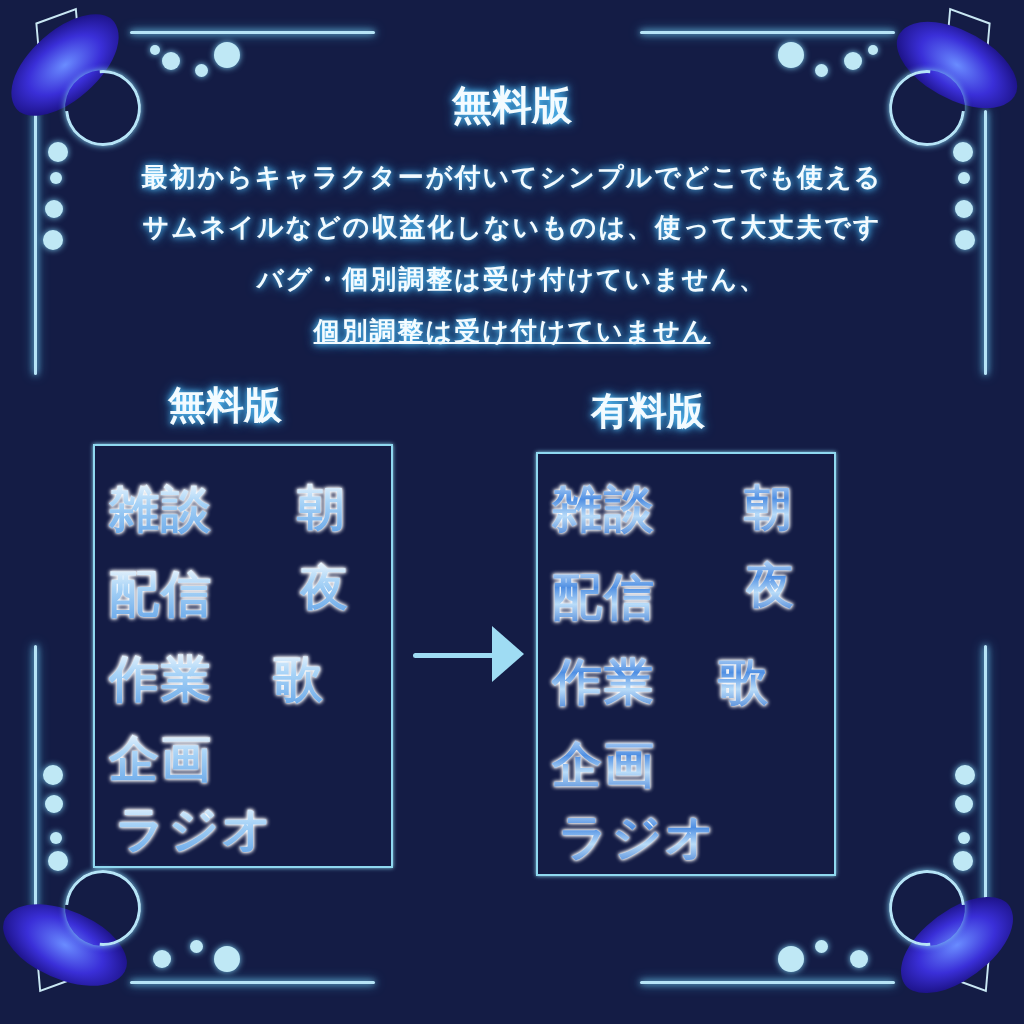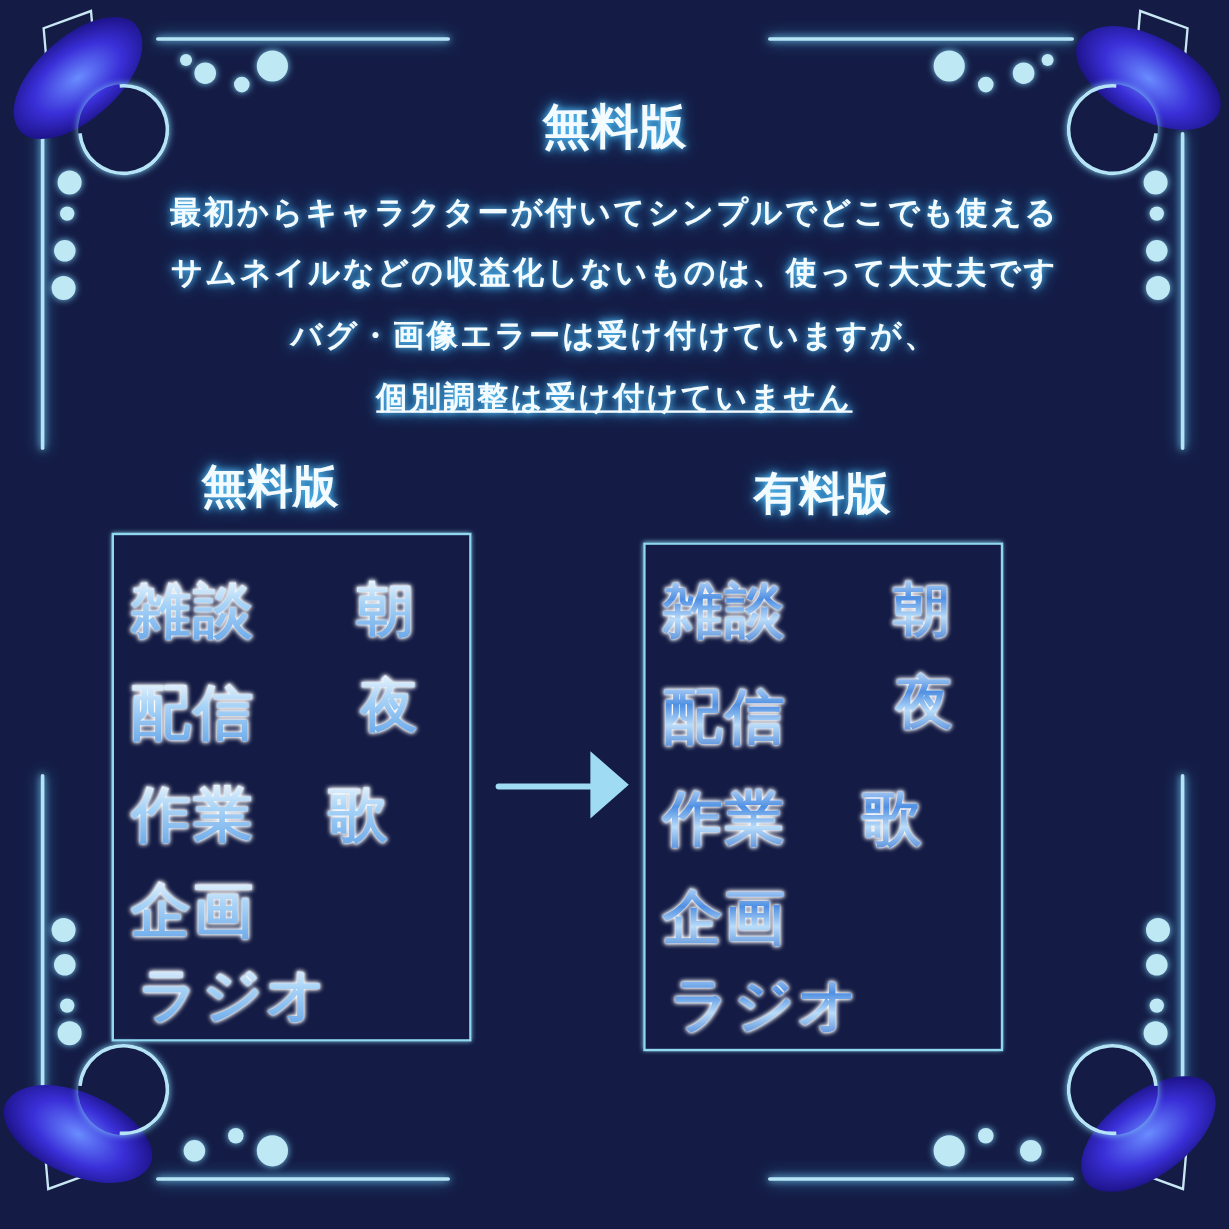--- a/index.html
+++ b/index.html
@@ -74,39 +74,39 @@
 <div class="dot" style="left:955px;top:795px;width:18px;height:18px;"></div>
 <div class="dot" style="left:958px;top:832px;width:12px;height:12px;"></div>
 <div class="dot" style="left:953px;top:851px;width:20px;height:20px;"></div>
 <div class="dot" style="left:778px;top:946px;width:26px;height:26px;"></div>
 <div class="dot" style="left:815px;top:940px;width:13px;height:13px;"></div>
 <div class="dot" style="left:850px;top:950px;width:18px;height:18px;"></div>
 
 <div class="txt title">無料版</div>
 <div class="txt line" style="top:160px;">最初からキャラクターが付いてシンプルでどこでも使える</div>
 <div class="txt line" style="top:210px;">サムネイルなどの収益化しないものは、使って大丈夫です</div>
-<div class="txt line" style="top:262px;">バグ・画像エラーは受け付けていますが、</div>
+<div class="txt line" style="top:262px;">バグ・個別調整は受け付けていません、</div>
 <div class="txt line" style="top:314px;text-decoration:underline;">個別調整は受け付けていません</div>
 
 <div class="sub" style="left:168px;top:380px;">無料版</div>
 <div class="box" style="left:93px;top:444px;width:296px;height:420px;">
   <div class="stamp" style="left:14px;top:30px;">雑談</div>
   <div class="stamp sm" style="left:202px;top:30px;">朝</div>
   <div class="stamp" style="left:14px;top:115px;">配信</div>
   <div class="stamp sm" style="left:205px;top:110px;">夜</div>
   <div class="stamp" style="left:14px;top:200px;">作業</div>
   <div class="stamp" style="left:178px;top:200px;">歌</div>
   <div class="stamp" style="left:14px;top:280px;">企画</div>
   <div class="stamp" style="left:20px;top:350px;">ラジオ</div>
 </div>
 
 <div class="arrow-shaft"></div>
 <div class="arrow-head"></div>
 
-<div class="sub" style="left:628px;top:386px;">有料版</div>
+<div class="sub" style="left:591px;top:386px;">有料版</div>
 <div class="box" style="left:536px;top:452px;width:296px;height:420px;">
   <div class="stamp paid" style="left:14px;top:22px;">雑談</div>
   <div class="stamp paid sm" style="left:206px;top:22px;">朝</div>
   <div class="stamp paid" style="left:14px;top:110px;">配信</div>
   <div class="stamp paid sm" style="left:208px;top:100px;">夜</div>
   <div class="stamp paid" style="left:14px;top:195px;">作業</div>
   <div class="stamp paid" style="left:180px;top:195px;">歌</div>
   <div class="stamp paid" style="left:14px;top:278px;">企画</div>
   <div class="stamp paid" style="left:20px;top:350px;">ラジオ</div>
 </div>

